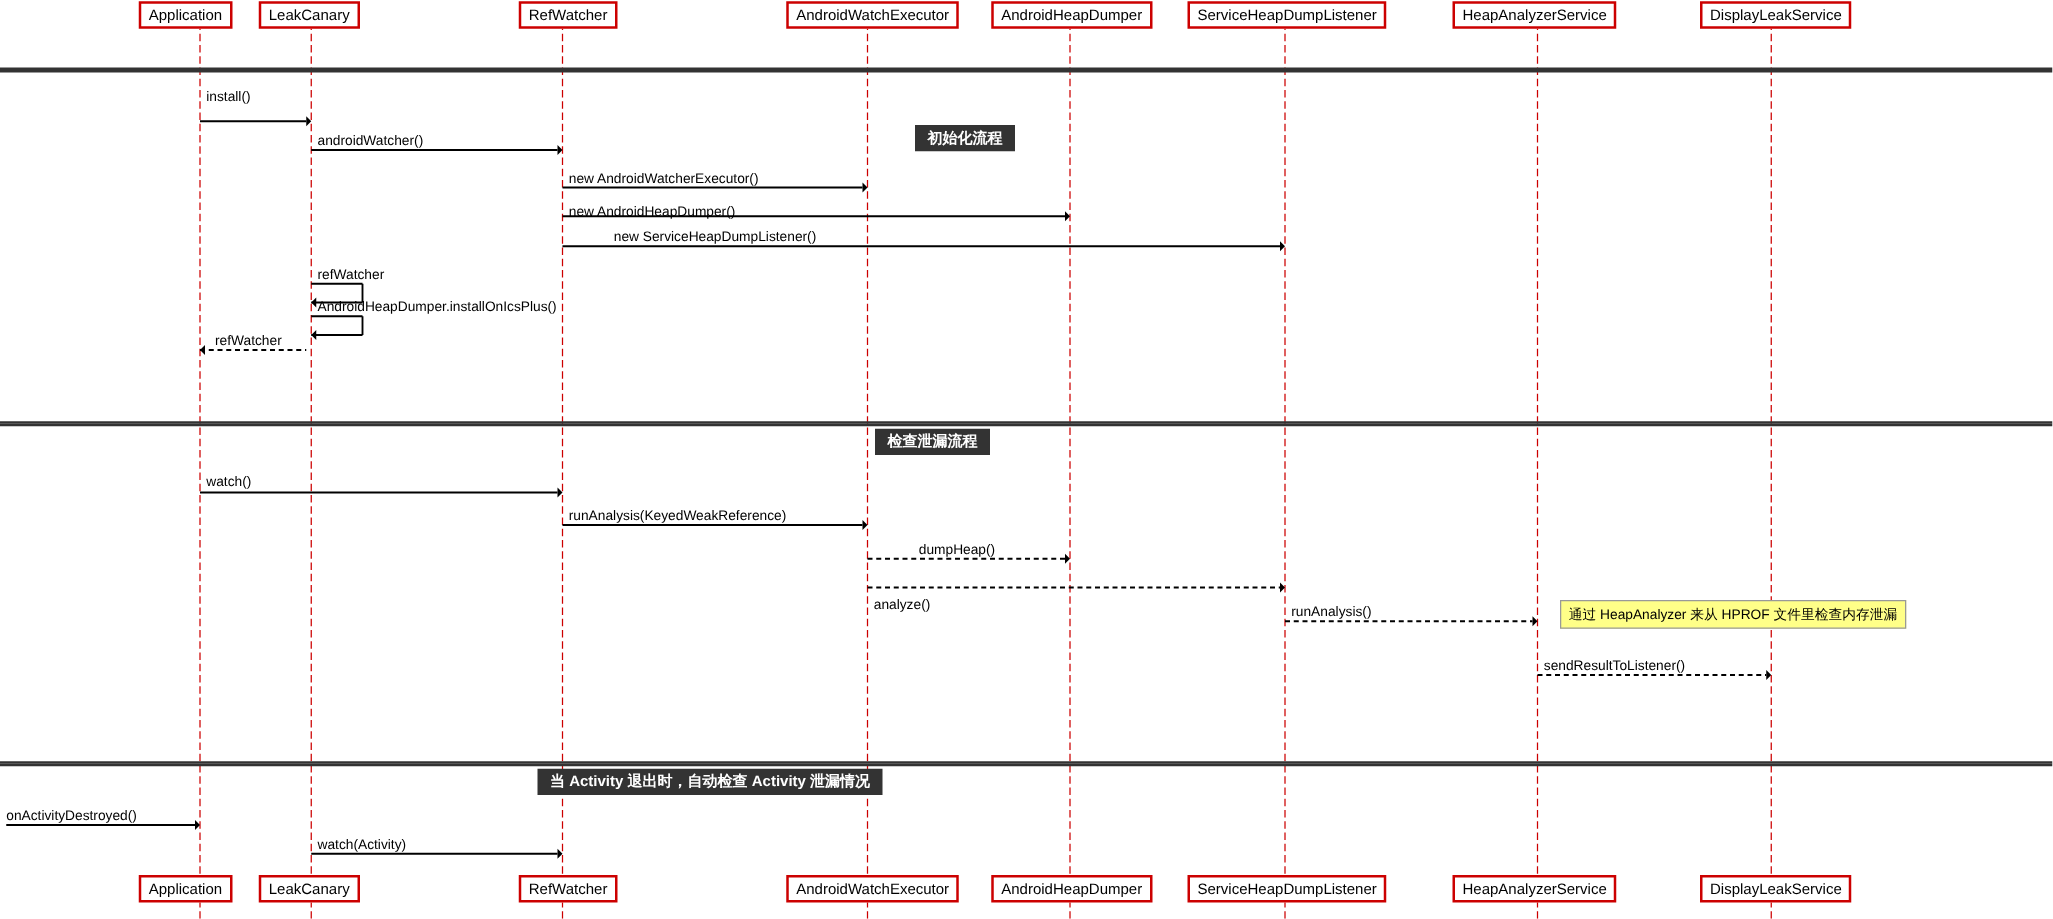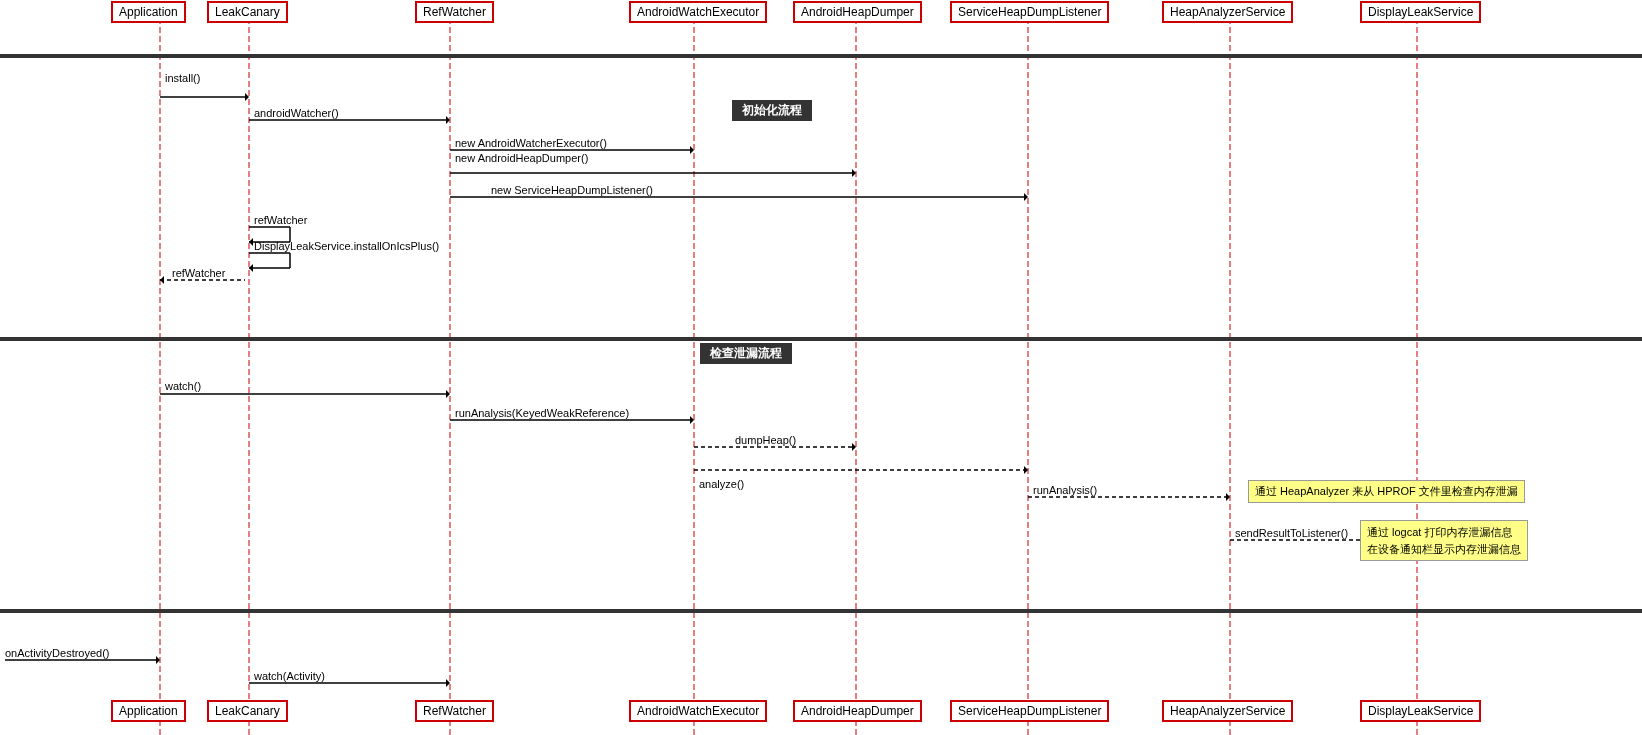--- a/index.html
+++ b/index.html
@@ -147,42 +147,42 @@
   <div class="actor-box" style="left:207px; top:1px;">LeakCanary</div>
   <div class="actor-box" style="left:415px; top:1px;">RefWatcher</div>
   <div class="actor-box" style="left:629px; top:1px;">AndroidWatchExecutor</div>
   <div class="actor-box" style="left:793px; top:1px;">AndroidHeapDumper</div>
   <div class="actor-box" style="left:950px; top:1px;">ServiceHeapDumpListener</div>
   <div class="actor-box" style="left:1162px; top:1px;">HeapAnalyzerService</div>
   <div class="actor-box" style="left:1360px; top:1px;">DisplayLeakService</div>
 
   <div class="section-label" style="left:732px; top:60px;margin-top:40px;">初始化流程</div>
   <div class="section-label" style="left:700px; top:343px;">检查泄漏流程</div>
+  <div class="section-label" style="left:430px; top:615px;">当 <strong>Activity</strong> 退出时，自动检查 <strong>Activity</strong> 泄漏情况</div>
 
   <div class="msg-label" style="left:165px; top:72px;">install()</div>
   <div class="msg-label" style="left:254px; top:107px;">androidWatcher()</div>
   <div class="msg-label" style="left:455px; top:137px;">new AndroidWatcherExecutor()</div>
-  <div class="msg-label" style="left:455px; top:152px;">new AndroidHeapDumper()</div>
+  <div class="msg-label" style="left:455px; top:164px;">new AndroidHeapDumper()</div>
   <div class="msg-label" style="left:455px; top:184px;padding-left:36px;">new ServiceHeapDumpListener()</div>
   <div class="msg-label" style="left:254px; top:214px;">refWatcher</div>
-  <div class="msg-label" style="left:254px; top:240px;">DisplayLeakService.installOnIcsPlus()</div>
+  <div class="msg-label" style="left:254px; top:240px;">AndroidHeapDumper.installOnIcsPlus()</div>
   <div class="msg-label" style="left:172px; top:267px;">refWatcher</div>
 
   <div class="msg-label" style="left:165px; top:380px;">watch()</div>
   <div class="msg-label" style="left:455px; top:407px;">runAnalysis(KeyedWeakReference)</div>
   <div class="msg-label" style="left:699px; top:434px;margin-left:36px;">dumpHeap()</div>
   <div class="msg-label" style="left:699px; top:457px;margin-top:21px;">analyze()</div>
   <div class="msg-label" style="left:1033px; top:484px;">runAnalysis()</div>
   <div class="msg-label" style="left:1235px; top:527px;">sendResultToListener()</div>
 
   <div class="msg-label" style="left:5px; top:647px;">onActivityDestroyed()</div>
   <div class="msg-label" style="left:254px; top:670px;">watch(Activity)</div>
 
   <div class="note-box" style="left:1248px; top:480px;">通过 HeapAnalyzer 来从 HPROF 文件里检查内存泄漏</div>
-  <div class="note-box" style="left:1360px; top:520px; line-height:1.5;">通过 logcat 打印内存泄漏信息<br>在设备通知栏显示内存泄漏信息</div>
 
   <div class="actor-box" style="left:111px; top:700px;">Application</div>
   <div class="actor-box" style="left:207px; top:700px;">LeakCanary</div>
   <div class="actor-box" style="left:415px; top:700px;">RefWatcher</div>
   <div class="actor-box" style="left:629px; top:700px;">AndroidWatchExecutor</div>
   <div class="actor-box" style="left:793px; top:700px;">AndroidHeapDumper</div>
   <div class="actor-box" style="left:950px; top:700px;">ServiceHeapDumpListener</div>
   <div class="actor-box" style="left:1162px; top:700px;">HeapAnalyzerService</div>
   <div class="actor-box" style="left:1360px; top:700px;">DisplayLeakService</div>
 </div>

